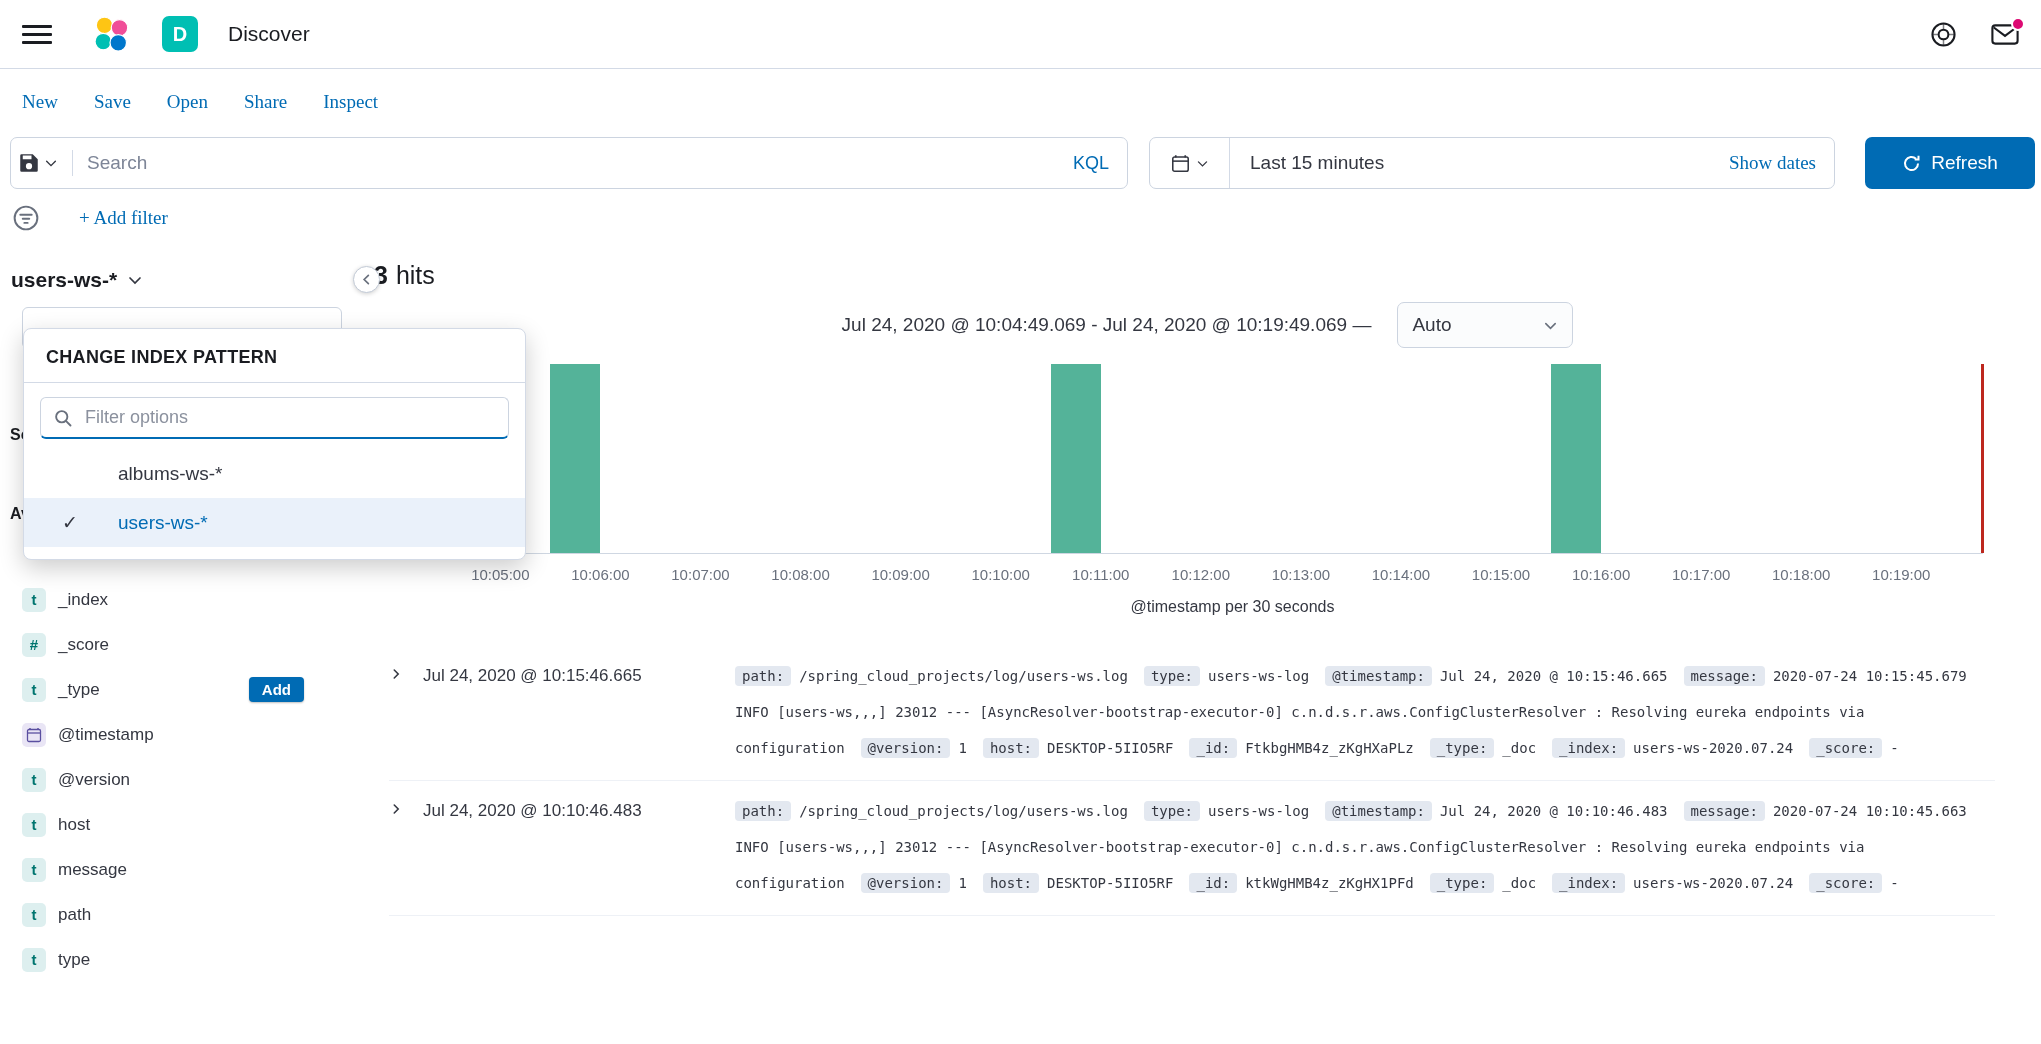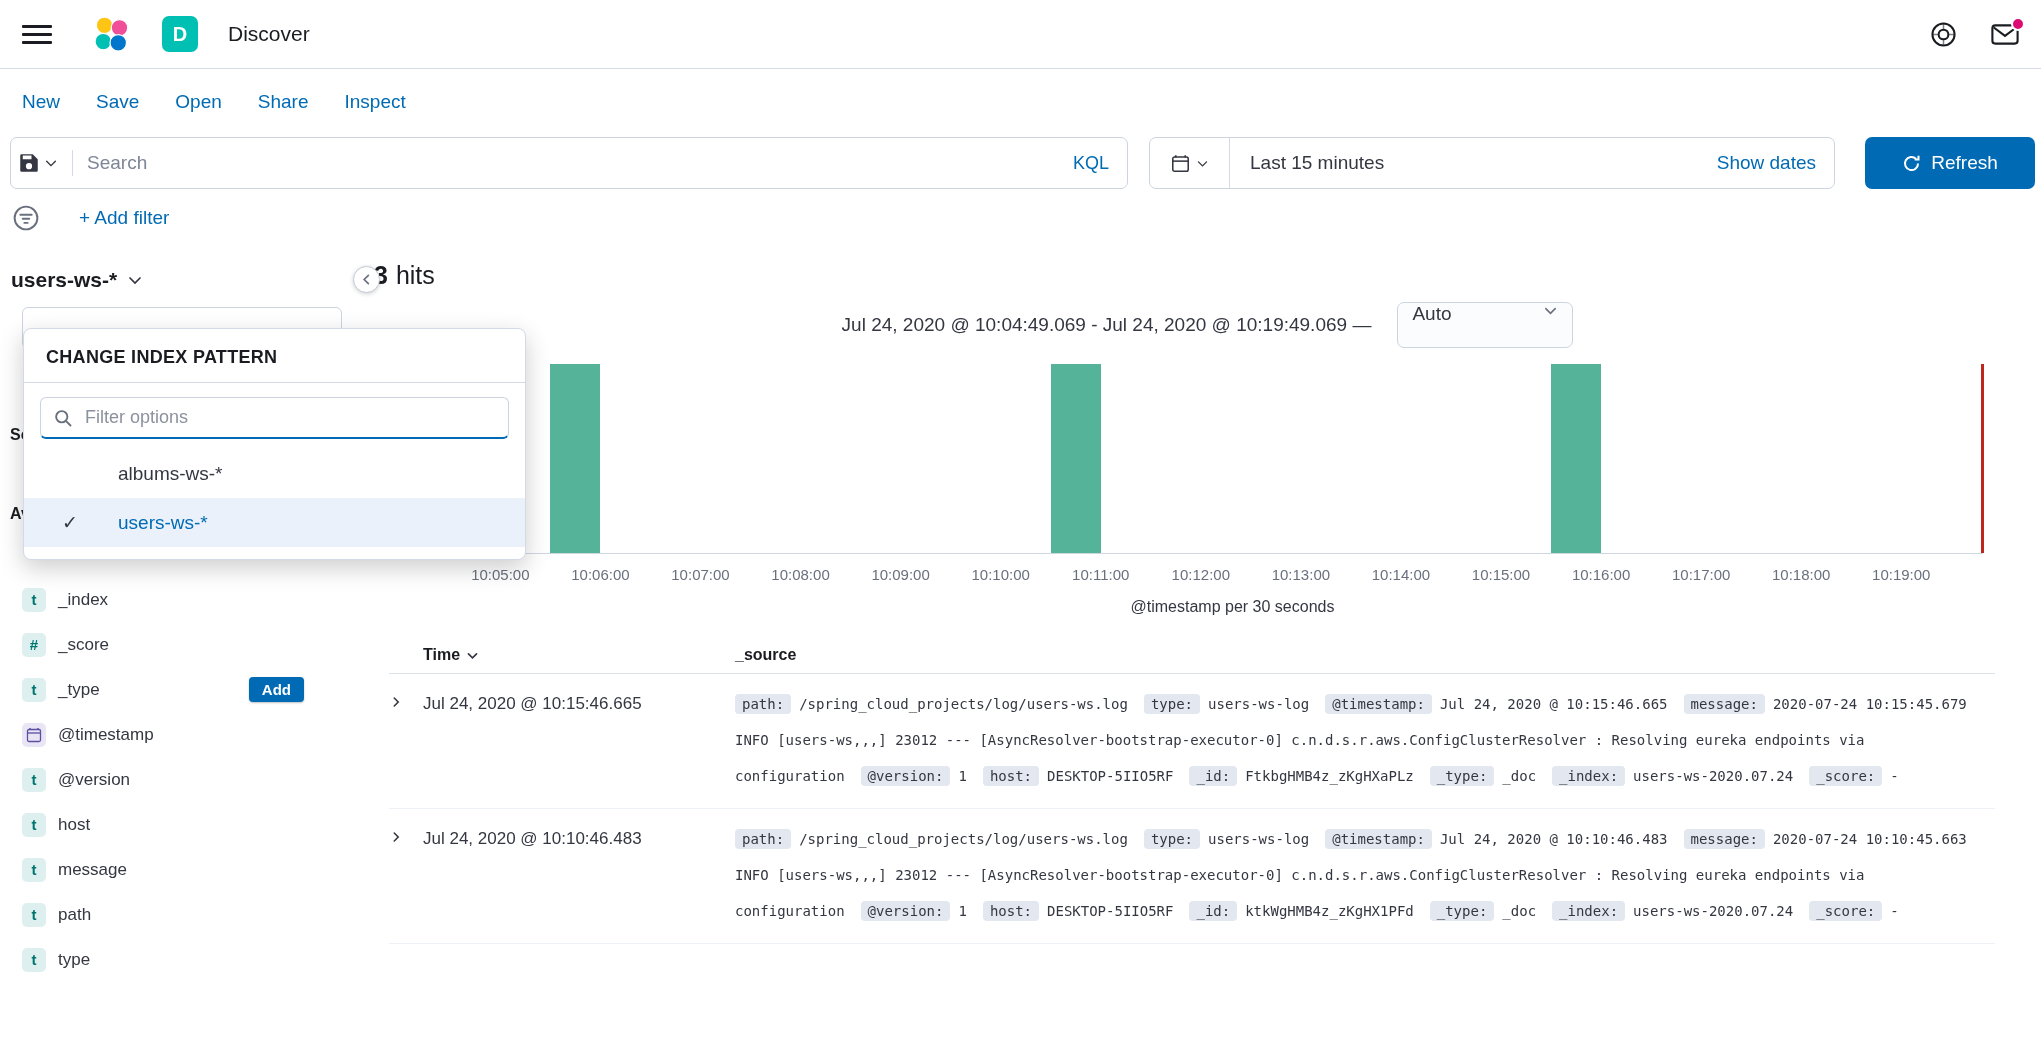--- a/index.html
+++ b/index.html
@@ -3,21 +3,21 @@
 <meta charset="utf-8">
 <style>
   * { box-sizing: border-box; margin: 0; padding: 0; }
   :root{
     --primary:#006bb4; --green:#54b399; --red:#bd271e; --teal:#00bfb3; --pink:#dd0a73;
     --txt:#343741; --txt-dark:#1a1c21; --sub:#69707d; --border:#d3dae6; --input-border:#ccd4e0;
   }
   html,body{width:2041px;height:1044px;overflow:hidden;background:#fff;
     font-family:"Liberation Sans", sans-serif; color:var(--txt);}
   body{position:relative;}
-  a{text-decoration:none;cursor:pointer;}
+  a{text-decoration:none;cursor:pointer;font-family:Liberation Serif, serif;}
   button{border:none;background:none;cursor:pointer;font-family:inherit;}
   svg{display:block;}
 
   
   .topbar{height:69px;border-bottom:1px solid var(--border);display:flex;align-items:center;padding:0 22px;}
   .hamburger{width:30px;display:flex;flex-direction:column;gap:5px;margin-right:40px;}
   .hamburger i{display:block;height:3px;background:var(--txt-dark);border-radius:1px;}
   .logo{margin-right:30px;}
   .space-badge{width:36px;height:36px;border-radius:7px;background:var(--teal);color:#fff;
     font-weight:bold;font-size:20px;display:flex;align-items:center;justify-content:center;margin-right:30px;}
@@ -91,21 +91,21 @@
   .option.selected{background:#eaf1fa;color:var(--primary);}
   .option .check{position:absolute;left:38px;color:#343741;font-size:19px;}
 
   
   .main{flex:1;position:relative;overflow:hidden;}
   .hits-line{margin-top:14px;text-align:left;font-size:25px;color:var(--txt-dark);}
   .hits-line .cnt{font-weight:bold;margin-right:8px;}
   .subtitle-row{margin-top:12px;display:flex;align-items:center;justify-content:center;gap:26px;}
   .subtitle{font-size:19px;color:var(--txt);}
   .interval-select{width:176px;height:46px;border:1px solid var(--input-border);border-radius:7px;
-    background:#fbfcfd;display:flex;align-items:flex-start;justify-content:space-between;
+    background:#fbfcfd;display:flex;align-items:center;justify-content:space-between;
     padding:0 14px;font-size:19px;color:var(--txt);}
   .plot{margin:16px 0 0 108px;width:1501px;height:190px;position:relative;border-bottom:1px solid #cfd7e2;}
   .bar{position:absolute;bottom:0;background:var(--green);}
   .time-marker{position:absolute;top:0;bottom:0;width:3px;background:var(--red);}
   .ticks{margin-left:108px;width:1501px;position:relative;height:26px;margin-top:8px;
     font-size:15px;color:var(--sub);}
   .tick{position:absolute;top:4px;transform:translateX(-50%);white-space:nowrap;}
   .axis-title{margin:10px 0 0 108px;width:1501px;text-align:center;font-size:16px;font-weight:normal;color:var(--txt);}
 
   
@@ -306,30 +306,20 @@
         <span class="tick" style="left: 61.2222%;">10:14:00</span>
         <span class="tick" style="left: 67.8889%;">10:15:00</span>
         <span class="tick" style="left: 74.5556%;">10:16:00</span>
         <span class="tick" style="left: 81.2222%;">10:17:00</span>
         <span class="tick" style="left: 87.8889%;">10:18:00</span>
         <span class="tick" style="left: 94.5556%;">10:19:00</span>
       </div>
     <div class="axis-title">@timestamp per 30 seconds</div>
 
     <div class="doc-table">
-      <div class="doc-header">
-        <span class="col-expand"></span>
-        <span class="col-time">
-          <span>Time</span>
-          <svg class="sort-icon" width="13" height="13" viewBox="0 0 16 16">
-              <path d="M3 6l5 5 5-5" stroke="currentColor" stroke-width="2" fill="none" stroke-linecap="round"></path>
-            </svg>
-        </span>
-        <span class="col-source">_source</span>
-      </div>
       <div id="doc-rows">
           <div class="doc-row">
             <span class="expand">
               <svg width="14" height="14" viewBox="0 0 16 16">
                 <path d="M6 3.5L10.5 8 6 12.5" stroke="currentColor" stroke-width="1.8" fill="none" stroke-linecap="round"></path>
               </svg>
             </span>
             <div class="doc-time">Jul 24, 2020 @ 10:15:46.665</div>
             <div class="doc-source"><span class="kbadge">path:</span><span class="kval">/spring_cloud_projects/log/users-ws.log</span><span class="kbadge">type:</span><span class="kval">users-ws-log</span><span class="kbadge">@timestamp:</span><span class="kval">Jul 24, 2020 @ 10:15:46.665</span><span class="kbadge">message:</span><span class="kval">2020-07-24 10:15:45.679 INFO [users-ws,,,] 23012 --- [AsyncResolver-bootstrap-executor-0] c.n.d.s.r.aws.ConfigClusterResolver : Resolving eureka endpoints via configuration</span><span class="kbadge">@version:</span><span class="kval">1</span><span class="kbadge">host:</span><span class="kval">DESKTOP-5IIO5RF</span><span class="kbadge">_id:</span><span class="kval">FtkbgHMB4z_zKgHXaPLz</span><span class="kbadge">_type:</span><span class="kval">_doc</span><span class="kbadge">_index:</span><span class="kval">users-ws-2020.07.24</span><span class="kbadge">_score:</span><span class="kval">-</span></div>
           </div>

